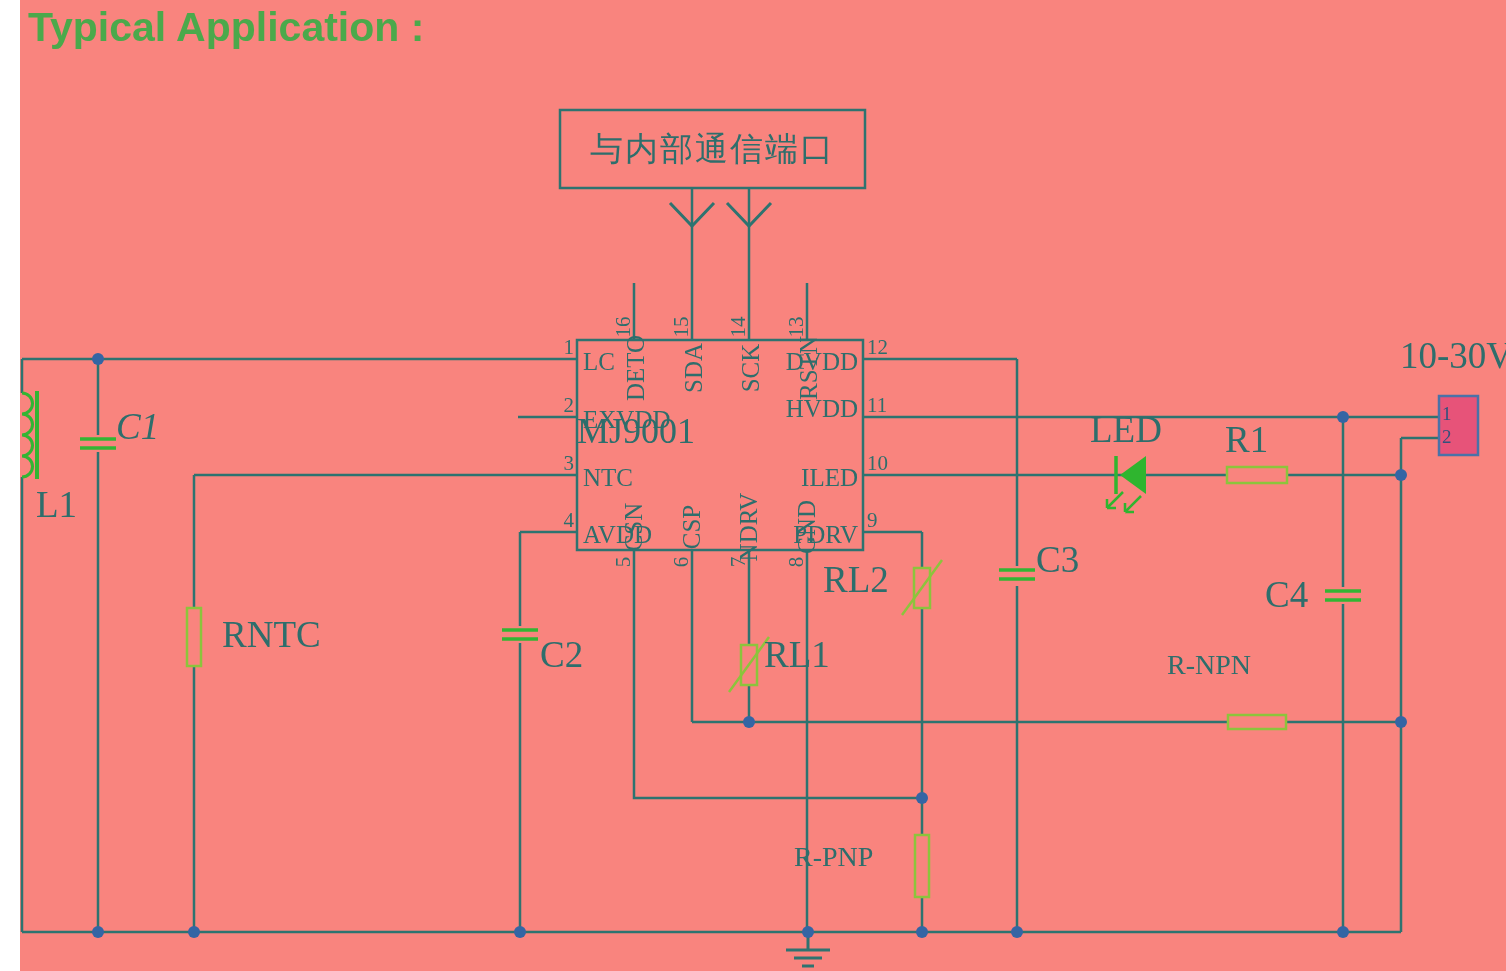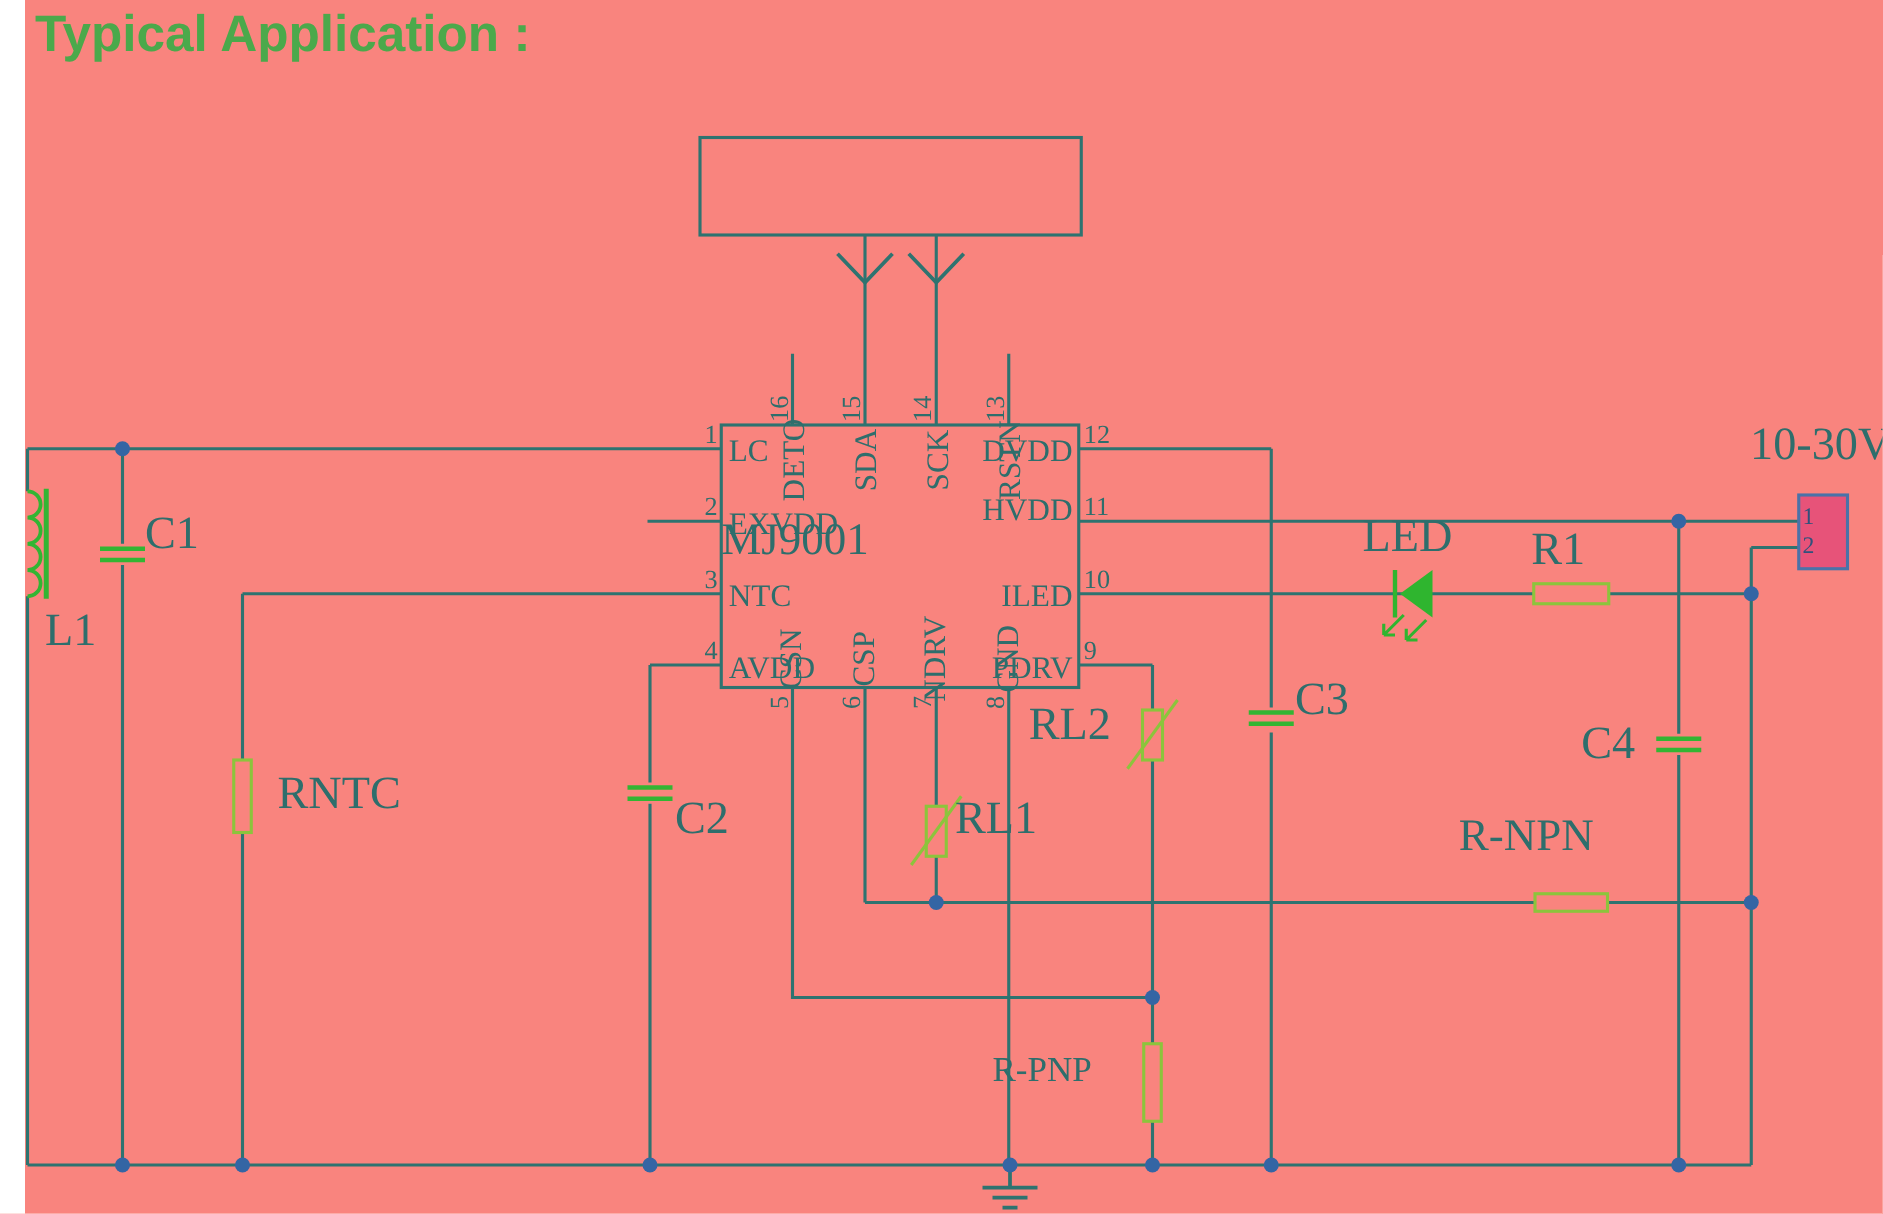--- a/index.html
+++ b/index.html
@@ -114,20 +114,21 @@
       <circle cx="174" cy="932" r="6"></circle>
       <circle cx="500" cy="932" r="6"></circle>
       <circle cx="788" cy="932" r="6"></circle>
       <circle cx="902" cy="932" r="6"></circle>
       <circle cx="997" cy="932" r="6"></circle>
       <circle cx="1323" cy="932" r="6"></circle>
     </g>
   </svg>
 
   <div class="title">Typical Application :</div>
+  <div class="commbox">与内部通信端口</div>
   <div class="chipname">MJ9001</div>
   <div class="voltlbl">10-30V</div>
 
   <div class="pinnum ra" style="left:514px;top:337px;width:40px;">1</div>
   <div class="pinnum ra" style="left:514px;top:395px;width:40px;">2</div>
   <div class="pinnum ra" style="left:514px;top:453px;width:40px;">3</div>
   <div class="pinnum ra" style="left:514px;top:510px;width:40px;">4</div>
 
   <div class="pinlbl" style="left:563px;top:349px;">LC</div>
   <div class="pinlbl" style="left:563px;top:407px;">EXVDD</div>
@@ -158,28 +159,28 @@
   <div class="pinnum rot" style="left:647px;top:551px;width:30px;height:22px;">6</div>
   <div class="pinnum rot" style="left:704px;top:551px;width:30px;height:22px;">7</div>
   <div class="pinnum rot" style="left:762px;top:551px;width:30px;height:22px;">8</div>
 
   <div class="pinlbl rot" style="left:568px;top:514px;width:92px;height:26px;">CSN</div>
   <div class="pinlbl rot" style="left:626px;top:514px;width:92px;height:26px;">CSP</div>
   <div class="pinlbl rot" style="left:683px;top:514px;width:92px;height:26px;">NDRV</div>
   <div class="pinlbl rot" style="left:741px;top:514px;width:92px;height:26px;">GND</div>
 
   <div class="lbl" style="left:16px;top:486px;">L1</div>
-  <div class="lbl" style="left:96px;top:408px;">C1</div>
+  <div class="lbl" style="left:96px;top:408px;font-style:italic;">C1</div>
   <div class="lbl" style="left:202px;top:616px;">RNTC</div>
   <div class="lbl" style="left:520px;top:636px;">C2</div>
   <div class="lbl" style="left:744px;top:636px;">RL1</div>
   <div class="lbl" style="left:803px;top:561px;">RL2</div>
   <div class="lbl" style="left:1016px;top:541px;">C3</div>
   <div class="lbl" style="left:1245px;top:576px;">C4</div>
   <div class="lbl" style="left:1205px;top:421px;">R1</div>
   <div class="lbl" style="left:1070px;top:411px;">LED</div>
-  <div class="lbl" style="left:1147px;top:650px;font-size:36px;">R-NPN</div>
+  <div class="lbl" style="left:1147px;top:650px;font-size:28px;">R-NPN</div>
   <div class="lbl" style="left:774px;top:842px;font-size:28px;">R-PNP</div>
 
   <div class="connpin" style="left:1422px;top:404px;">1</div>
   <div class="connpin" style="left:1422px;top:427px;">2</div>
 
 </div>
 
 </body></html>

